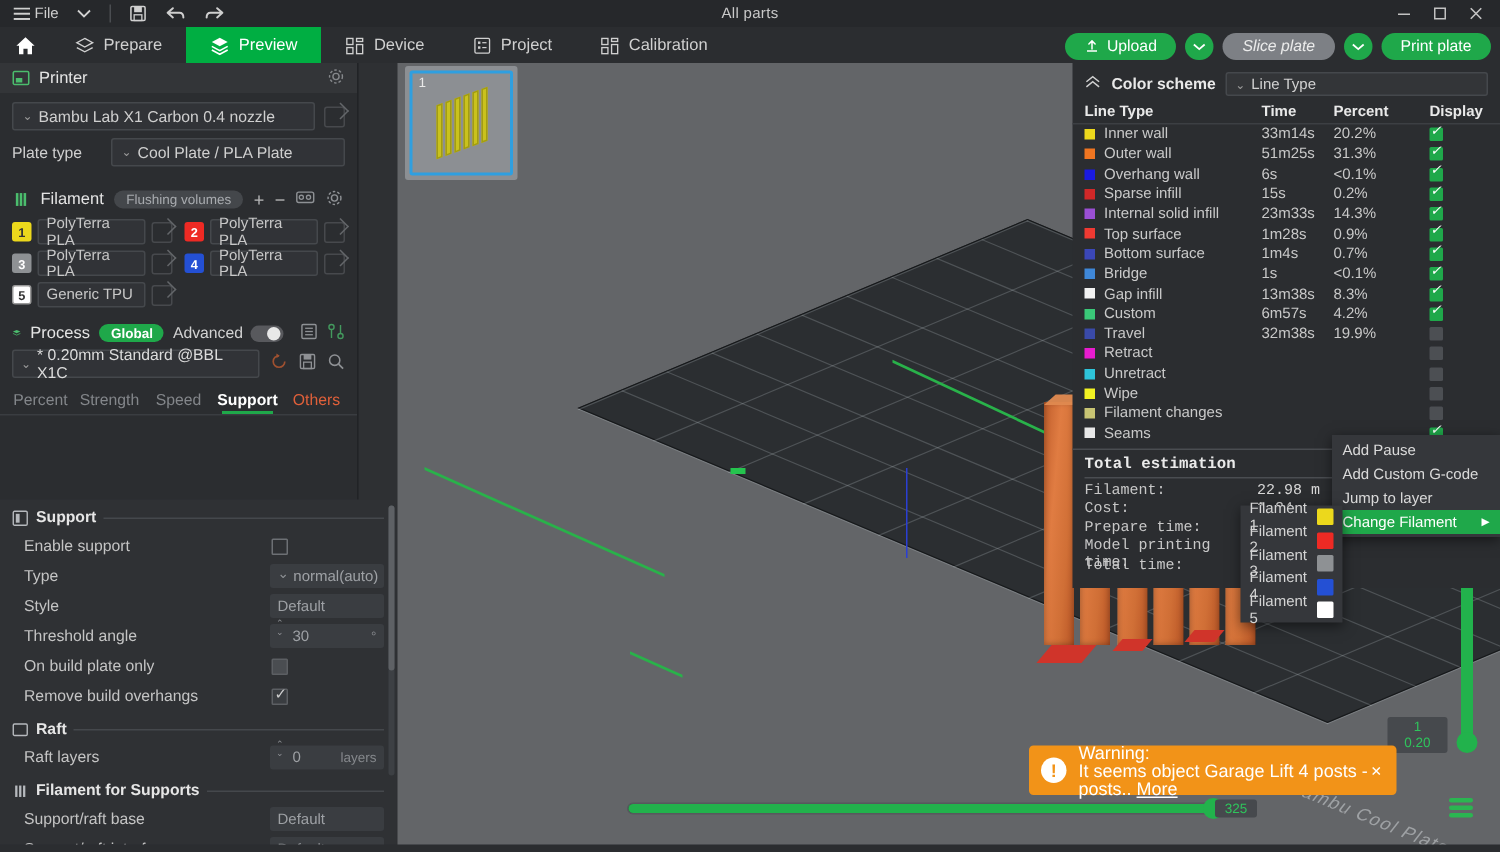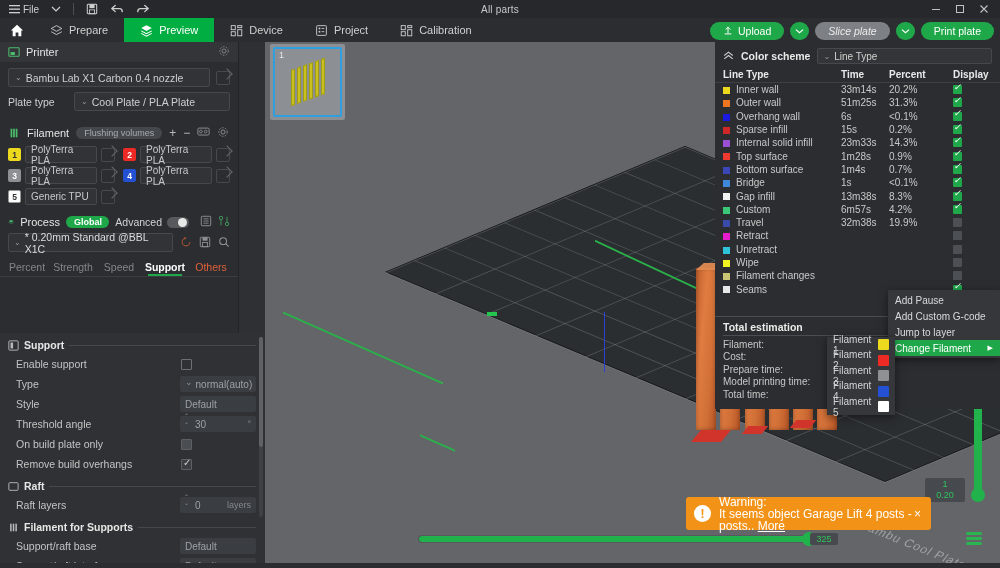--- a/index.html
+++ b/index.html
@@ -123,21 +123,21 @@
   .lg-sel{flex:1;height:16px;background:#333538;border:1px solid #45484c;border-radius:2px;display:flex;align-items:center;padding:0 5px;font-size:10px;color:#d2d2d2;gap:4px;cursor:pointer;}
   .lg-cols{display:grid;grid-template-columns:118px 48px 56px 1fr;padding:1px 8px 2px 8px;font-size:10px;font-weight:bold;color:#e9e9e9;border-bottom:1px solid #3c3f43;}
   .lg-cols span:last-child{text-align:left;padding-left:8px;}
   .lg-row{display:grid;grid-template-columns:118px 48px 56px 1fr;padding:0 8px;height:13.3px;align-items:center;font-size:10px;color:#c9c9c9;}
   .sw{width:7px;height:7px;display:inline-block;margin-right:6px;vertical-align:middle;}
   .lg-disp{display:flex;justify-content:flex-start;padding-left:8px;}
   .dchk{width:9px;height:9px;border-radius:1px;background:#4c4f53;position:relative;cursor:pointer;}
   .dchk.on{background:#1fa84a;}
   .dchk.on:after{content:'✓';position:absolute;left:0.5px;top:-3.5px;font-size:9px;color:#fff;}
 
-  .est{padding:4px 8px 2px 8px;border-top:1px solid #4a4d51;margin-top:20px;}
+  .est{padding:4px 8px 2px 8px;border-top:1px solid #4a4d51;margin-top:3px;font-family:Liberation Mono, monospace;}
   .est .h{font-size:10.5px;font-weight:bold;color:#eaeaea;padding-bottom:2px;border-bottom:1px solid #4a4d51;margin-bottom:2px;}
   .est .r{display:grid;grid-template-columns:115px 50px 1fr;font-size:10px;color:#c7c7c7;height:12.6px;align-items:center;}
   .est .r .v{color:#d7d7d7;}
 
   
   .ctx{position:absolute;left:888px;top:290px;width:112px;background:#35373b;box-shadow:0 2px 8px rgba(0,0,0,.5);z-index:20;padding:2px 0;}
   .ctx-item{height:16px;display:flex;align-items:center;padding:0 7px;font-size:10px;color:#dadada;cursor:pointer;}
   .ctx-item.sel{background:#1fa84a;color:#fff;}
   .ctx-item .arr{margin-left:auto;font-size:7px;}
   .submenu{position:absolute;left:827px;top:337px;width:68px;background:#35373b;box-shadow:0 2px 8px rgba(0,0,0,.5);z-index:21;}

